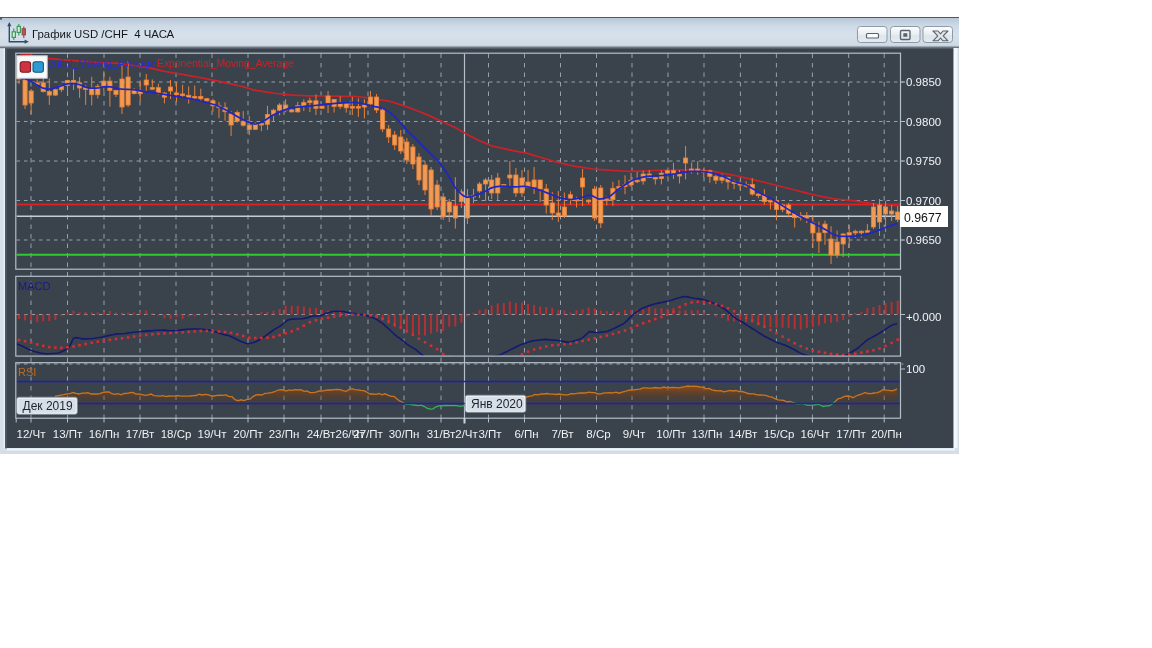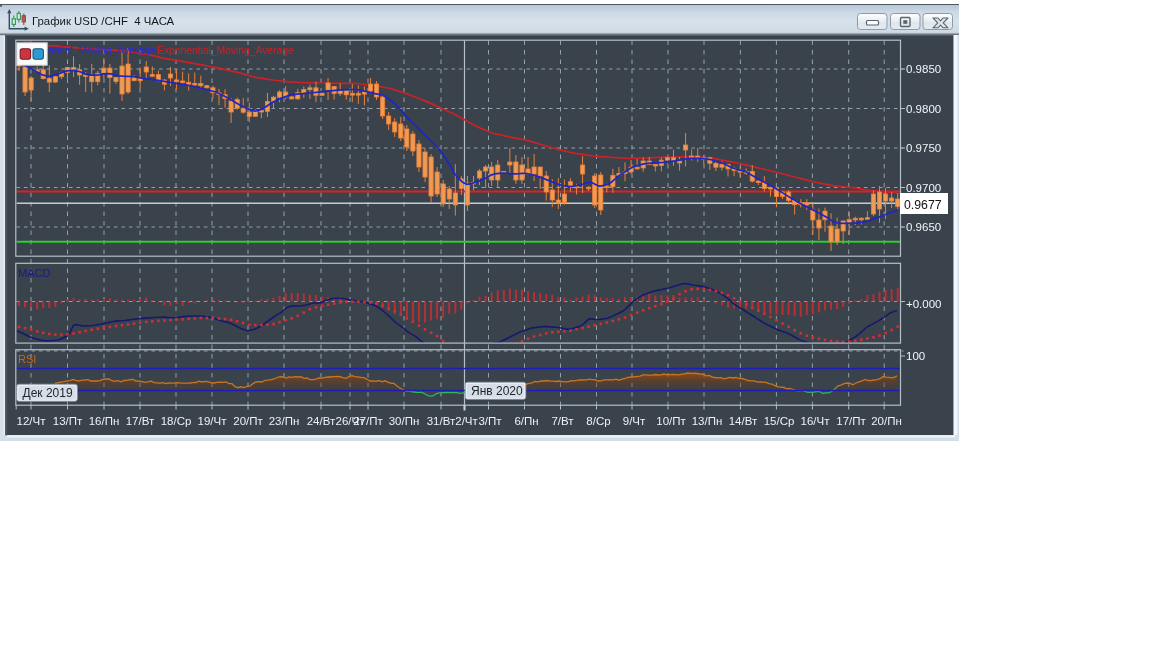--- a/index.html
+++ b/index.html
@@ -1,15 +1,15 @@
 <!DOCTYPE html>
 <html><head><meta charset="utf-8"><style>
 html,body{margin:0;padding:0;background:#ffffff;width:1152px;height:648px;overflow:hidden}
 *{font-family:"Liberation Sans",sans-serif}
-#win{position:absolute;left:0;top:4px}
+#win{position:absolute;left:0;top:17px}
 </style></head>
 <body>
 <div id="win"><svg width="959" height="437" viewBox="0 0 959 437" font-family="Liberation Sans, sans-serif">
       <defs>
         <linearGradient id="tb" x1="0" y1="0" x2="0" y2="1">
           <stop offset="0" stop-color="#b7c6d6"></stop>
           <stop offset="0.25" stop-color="#cdd9e6"></stop>
           <stop offset="0.55" stop-color="#d7e1ec"></stop>
           <stop offset="0.9" stop-color="#cfdae5"></stop>
           <stop offset="1" stop-color="#aeb9c4"></stop>

